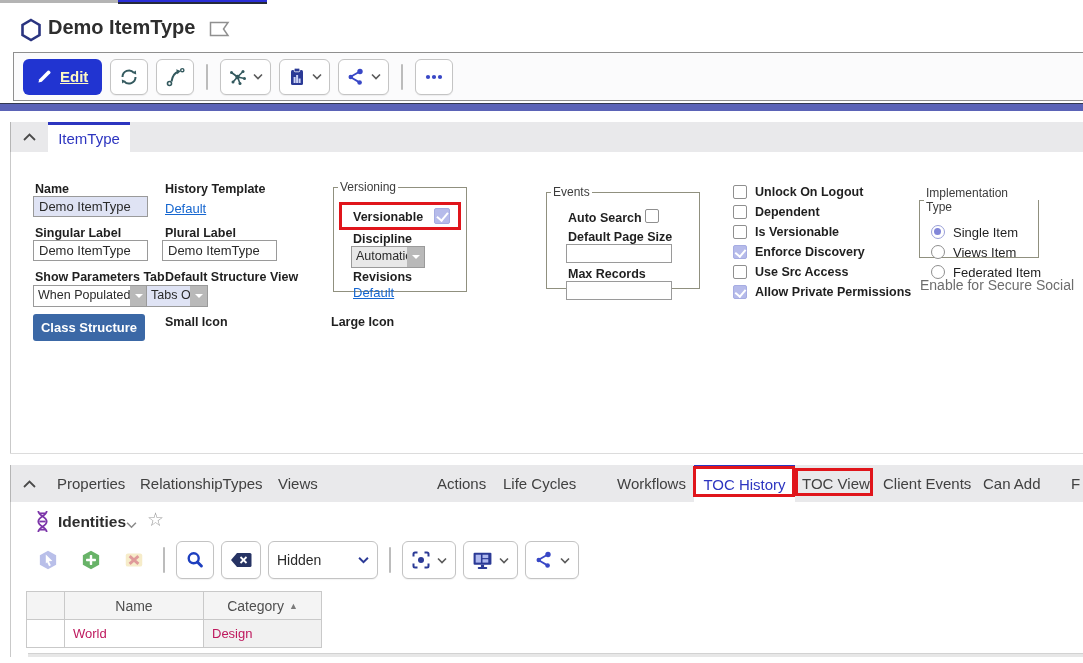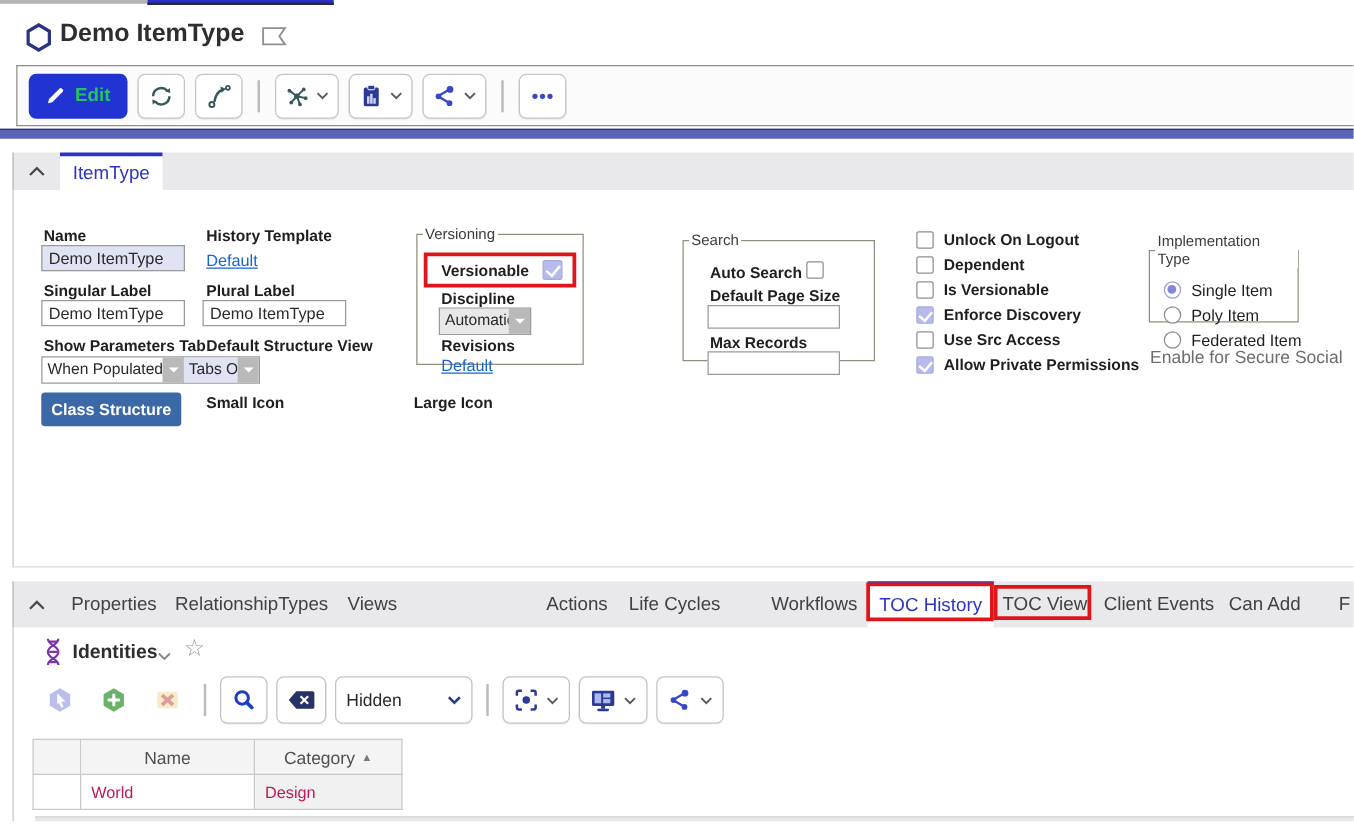--- a/index.html
+++ b/index.html
@@ -11,22 +11,22 @@
   
   .strip-gray { left:0; top:0; width:118px; height:3px; background:#b4b4b4; }
   .strip-blue { left:118px; top:0; width:149px; height:4px; background:#2a2ed6; border-bottom:2px solid #262a3a; }
 
   
   .page-title { left:48px; top:16px; font-size:20px; font-weight:bold; color:#2e2e2e; }
 
   
   .toolbar1 { left:13px; top:52px; width:1070px; height:49px; background:#fbfbfc;
               border:1px solid #8f8f8f; border-right:none; display:flex; align-items:center; gap:8px; padding-left:9px; }
-  .btn-edit { height:36px; padding:0 14px; background:#2134d1; border-radius:6px; color:#22c55e;
-              font-size:15px; font-weight:bold; display:flex; align-items:center; gap:8px; cursor:pointer; }
+  .btn-edit { height:36px; padding:0 14px; background:#2134d1; border-radius:6px; color:#fef9c3;
+              font-size:15px; font-weight:bold; display:flex; align-items:center; gap:8px; cursor:pointer;text-decoration:underline; }
   .tbtn { height:36px; min-width:38px; background:#fff; border:1px solid #c4c4c4; border-radius:6px;
           display:flex; align-items:center; justify-content:center; gap:5px; padding:0 7px; cursor:pointer;
           box-shadow:0 1px 1px rgba(0,0,0,.06); }
   .vsep { width:2px; height:26px; background:#bcbcbc; border-radius:1px; margin:0 4px; }
 
   
   .splitter { left:0; top:103px; width:1083px; height:8px; background:#5b63b7; border-top:1px solid #333850; }
 
   
   .tabstrip1 { left:10px; top:122px; width:1073px; height:30px; background:#e9e9eb; border-left:1px solid #b5b5b5; }
@@ -246,21 +246,21 @@
     <div class="abs flabel" style="left:19px;top:38px">Discipline</div>
     <div class="abs fselect" style="left:17px;top:52px;width:74px">
       <div class="val" style="background:#e8e8e8">Automatic</div>
       <div class="arrow"></div>
     </div>
     <div class="abs flabel" style="left:19px;top:76px">Revisions</div>
     <div class="abs flink" style="left:19px;top:91px">Default</div>
   </fieldset>
 
   <fieldset class="box" style="left:546px;top:185px;width:154px;height:104px">
-    <legend>Search</legend>
+    <legend>Events</legend>
     <div class="abs flabel" style="left:21px;top:12px">Auto Search</div>
     <div class="abs cb" style="left:98px;top:10px"></div>
     <div class="abs flabel" style="left:21px;top:31px">Default Page Size</div>
     <div class="abs finput" style="left:19px;top:45px;width:106px;height:19px"></div>
     <div class="abs flabel" style="left:21px;top:68px">Max Records</div>
     <div class="abs finput" style="left:19px;top:82px;width:106px;height:19px"></div>
   </fieldset>
 
   <div class="flagrow" style="left:733px;top:184px">
     <div class="cb"></div>
@@ -288,21 +288,21 @@
   </div>
 
   <fieldset class="box" style="left:919px;top:186px;width:120px;height:72px">
     <legend>Implementation Type</legend>
     <div class="flagrow" style="left:11px;top:10px">
       <div class="radio sel"></div>
       <span class="flabel" style="font-weight:normal;font-size:13px">Single Item</span>
     </div>
     <div class="flagrow" style="left:11px;top:30px">
       <div class="radio"></div>
-      <span class="flabel" style="font-weight:normal;font-size:13px">Poly Item</span>
+      <span class="flabel" style="font-weight:normal;font-size:13px">Views Item</span>
     </div>
     <div class="flagrow" style="left:11px;top:50px">
       <div class="radio"></div>
       <span class="flabel" style="font-weight:normal;font-size:13px">Federated Item</span>
     </div>
   </fieldset>
   <div class="abs graynote" style="left:920px;top:277px">Enable for Secure Social</div>
 
   <div class="abs tabstrip2"></div>
   <div class="abs panel2-side"></div>

